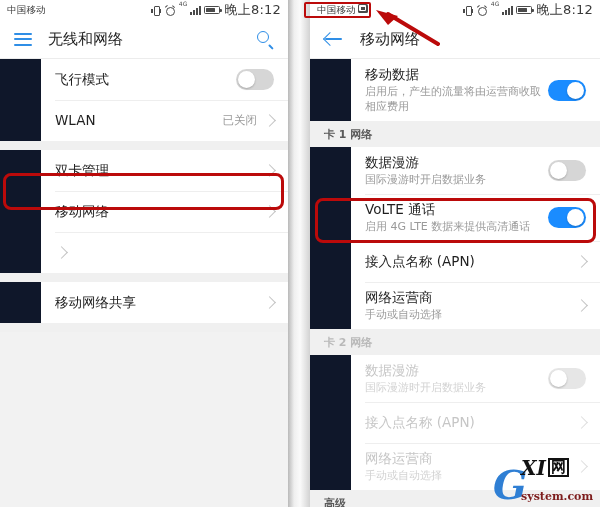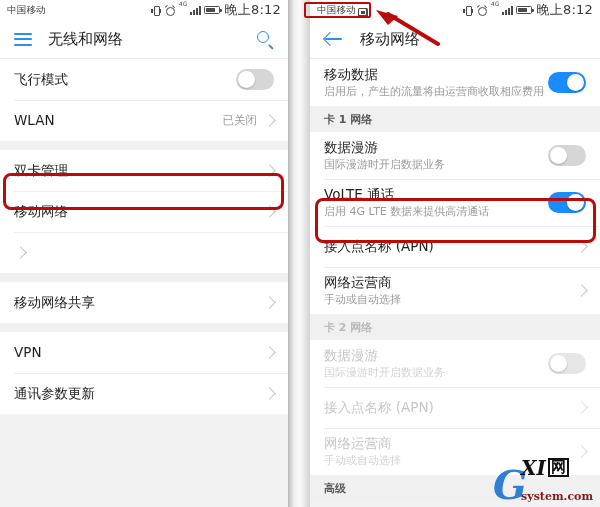--- a/index.html
+++ b/index.html
@@ -16,21 +16,21 @@
   .phone{position:absolute;top:0;background:#fff;overflow:hidden;}
   .phone-left{left:0;width:288px;height:507px;}
   .phone-right{left:310px;width:290px;height:507px;}
   .gap{position:absolute;top:0;left:288px;width:22px;height:507px;
     background:linear-gradient(90deg,#b9b9b9 0%,#efefef 28%,#fafafa 55%,#d2d2d2 100%);}
 
   
   .statusbar{height:20px;display:flex;align-items:center;
     padding:0 7px;background:#fff;font-size:9.5px;color:#3c3c3c;
     letter-spacing:0.2px;}
-  .carrier{display:flex;align-items:flex-end;gap:2px;white-space:nowrap;}
+  .carrier{display:flex;align-items:flex-start;gap:2px;white-space:nowrap;}
   .carrier-text{font-size:9.5px;color:#3a3a3a;}
   .hd-badge{display:inline-block;width:10px;height:9px;border-radius:1.5px;
     background:#4a4a4a;position:relative;}
   .hd-badge::after{content:"";position:absolute;left:1.5px;top:1.5px;
     width:7px;height:6px;border-radius:1px;background:#fff;}
   .hd-badge::before{content:"";position:absolute;left:3px;top:3px;
     width:4px;height:3px;background:#4a4a4a;z-index:2;}
   .sb-spacer{flex:1;}
   .sb-icons{display:flex;align-items:center;gap:3px;color:#4a4a4a;}
   .ic{display:inline-block;}
@@ -72,21 +72,21 @@
     border:1.8px solid #2f8ee6;border-radius:50%;box-sizing:border-box;}
   .search-icon b{position:absolute;right:0px;bottom:0px;width:6px;height:1.8px;
     background:#2f8ee6;transform:rotate(45deg);border-radius:1px;}
   .back-arrow{width:20px;height:18px;position:relative;margin-right:16px;cursor:pointer;}
   .back-arrow i{position:absolute;top:8px;left:1px;width:17px;height:1.8px;background:#2f8ee6;border-radius:1px;}
   .back-arrow b{position:absolute;left:1px;top:4px;width:9px;height:9px;
     border-left:1.8px solid #2f8ee6;border-bottom:1.8px solid #2f8ee6;transform:rotate(45deg);}
 
   
   .scroll{position:relative;height:449px;background:#f2f2f2;overflow:hidden;}
-  .group{background:#a16207;}
+  .group{background:#0f172a;padding-left:41px;}
   .gap-sep{height:9px;background:#f0f0f0;}
   .sec-header{background:#f0f0f0;padding:6px 14px 5px;font-size:11px;
     color:#5a5a5a;font-weight:bold;}
   .row{display:flex;align-items:center;min-height:41px;padding:0 14px;
     background:#fff;position:relative;cursor:pointer;}
   .row + .row::before{content:"";position:absolute;top:0;left:14px;right:0;
     height:1px;background:#eeeeee;}
   .row .texts{flex:1;padding:7px 0;}
   .row .label{font-size:13.5px;color:#1f1f1f;line-height:17px;}
   .row .sub{font-size:11px;color:#9a9a9a;line-height:15px;margin-top:1px;}
@@ -225,34 +225,20 @@
         <div class="row">
           <div class="texts">
             <div class="label">移动网络共享</div>
           </div>
           <div class="chev"></div>
         </div>
       </div>
 
       <div class="gap-sep"></div>
 
-      <div class="group">
-        <div class="row">
-          <div class="texts">
-            <div class="label">VPN</div>
-          </div>
-          <div class="chev"></div>
-        </div>
-        <div class="row">
-          <div class="texts">
-            <div class="label">通讯参数更新</div>
-          </div>
-          <div class="chev"></div>
-        </div>
-      </div>
 
     </div>
   </div>
 
   <div class="gap"></div>
 
   <div class="phone phone-right">
 
     <div class="statusbar">
       <div class="carrier">

